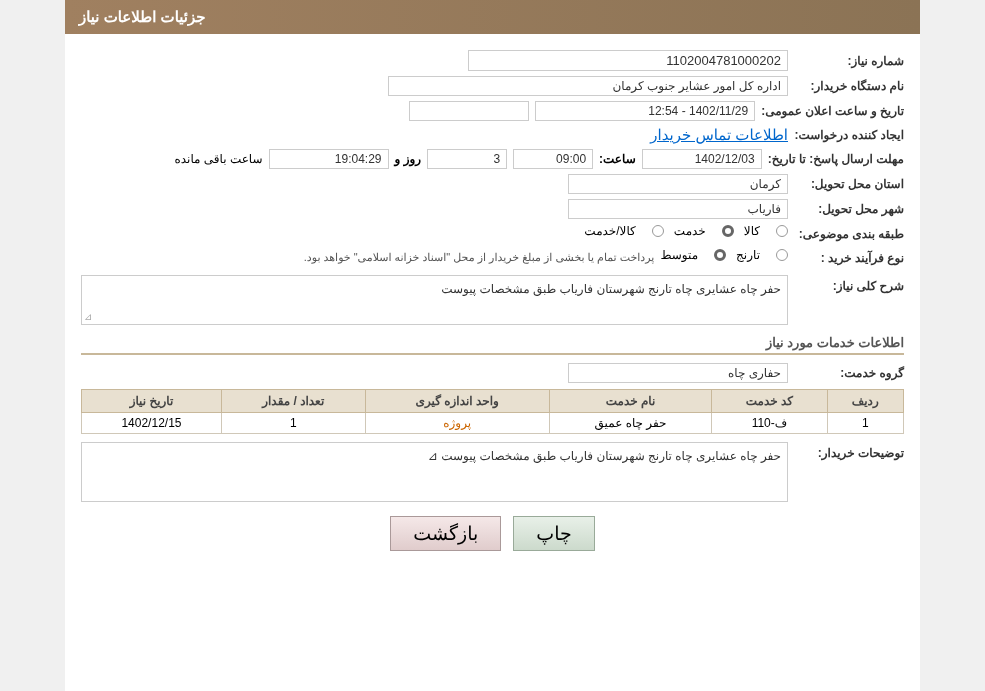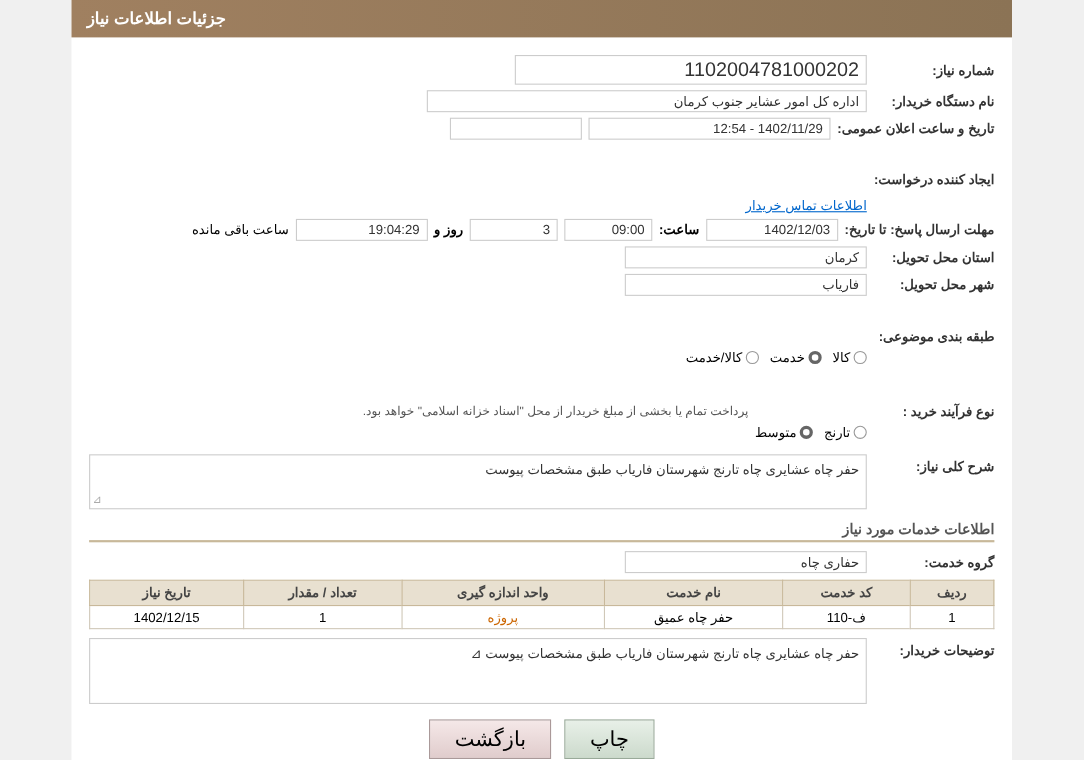--- a/index.html
+++ b/index.html
@@ -55,22 +55,21 @@
     .link-blue { color: #0066cc; cursor: pointer; text-decoration: underline; }
     .radio-row {
       display: flex;
       align-items: center;
       gap: 10px;
       margin-bottom: 5px;
     }
     .radio-item {
       display: flex;
       align-items: center;
-      gap: 3px;
-      margin-top: 44px;
+      gap: 16px;
     }
     .radio-circle {
       width: 12px; height: 12px;
       border-radius: 50%;
       border: 1px solid #999;
       background: #fff;
       display: inline-block;
     }
     .radio-circle.selected {
       background: #fff;
@@ -170,37 +169,37 @@
 
 <div class="container">
   <div class="header-bar">
     <span>جزئیات اطلاعات نیاز</span>
   </div>
   <div class="main-content">
     <div class="inner-form">
 
       <div class="form-row" style="margin-top:6px;">
         <span class="form-label">شماره نیاز:</span>
-        <span class="form-value wide" style="min-width:320px; font-size:18px;">1102004781000202</span>
+        <span class="form-value wide" style="min-width:320px; font-size:13px;">1102004781000202</span>
       </div>
 
       <div class="form-row">
         <span class="form-label">نام دستگاه خریدار:</span>
         <span class="form-value" style="min-width:400px;">اداره کل امور عشایر جنوب کرمان</span>
       </div>
 
       <div class="form-row">
         <span class="form-label">تاریخ و ساعت اعلان عمومی:</span>
         <span class="form-value medium">1402/11/29 - 12:54</span>
         <span class="form-value" style="min-width:120px;"></span>
       </div>
 
       <div class="form-row">
         <span class="form-label">ایجاد کننده درخواست:</span>
-        <span class="link-blue" style="font-size:12px; cursor:pointer;margin-top:48px;">اطلاعات تماس خریدار</span>
+        <span class="link-blue" style="font-size:15px; cursor:pointer;">اطلاعات تماس خریدار</span>
       </div>
 
       <div class="form-row">
         <span class="form-label">مهلت ارسال پاسخ: تا تاریخ:</span>
         <span class="form-value small">1402/12/03</span>
         <span style="font-weight:bold;">ساعت:</span>
         <span class="form-value xsmall">09:00</span>
         <span class="form-value xsmall">3</span>
         <span style="font-weight:bold;">روز و</span>
         <span class="form-value small">19:04:29</span>

